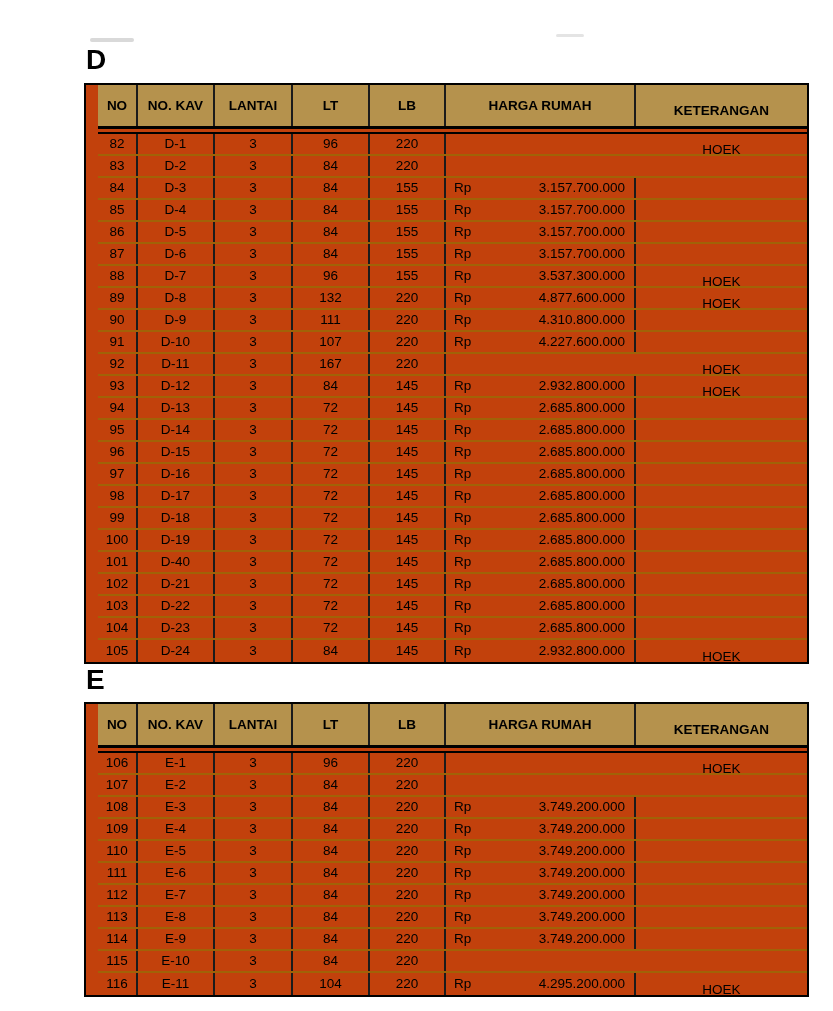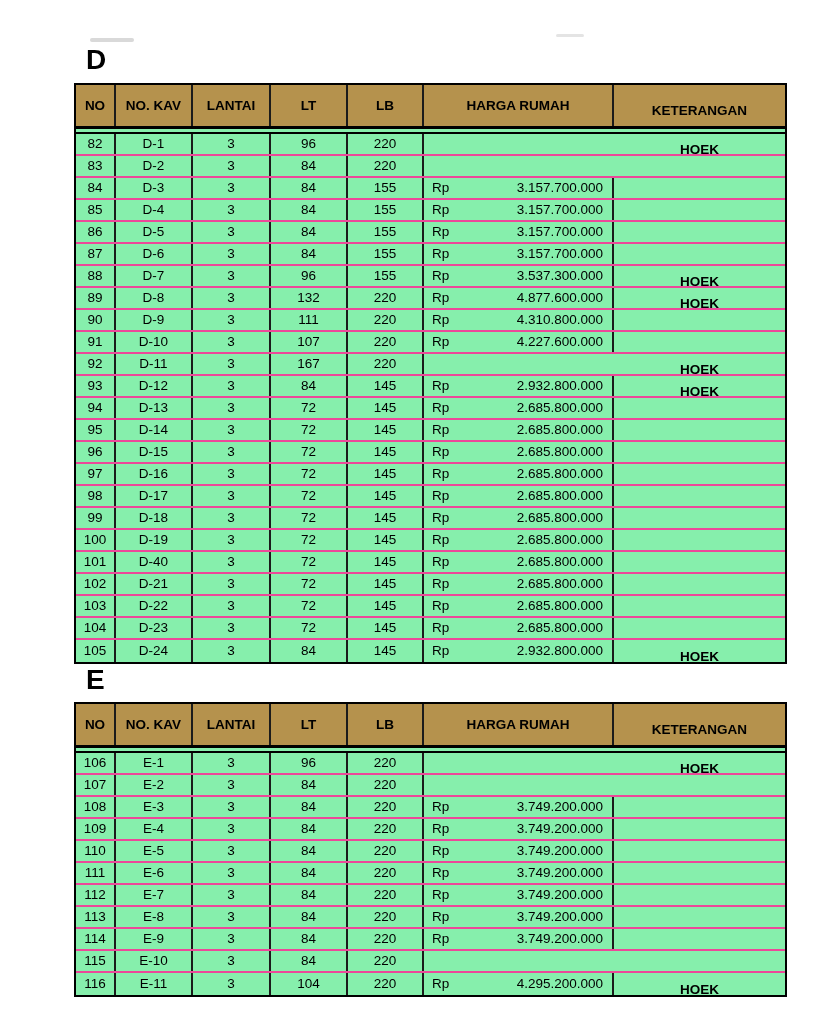--- a/index.html
+++ b/index.html
@@ -17,45 +17,46 @@
   #dot-artifact { position: absolute; left: 508px; top: 886px; width: 3px; height: 3px; background: #8a8a8a; border-radius: 50%; }
 
   .section-title {
     position: absolute; left: 86px;
     font-size: 28px; font-weight: 700; letter-spacing: .5px;
   }
   #title-d { top: 44px; }
   #title-e { top: 664px; }
 
   .tbl {
-    position: absolute; left: 74px;
+    position: absolute; left: 84px;
     width: 709px;
     border: 2px solid #000;
     box-sizing: content-box;
-    background: #86efac;
+    background: #c2410c;
+    padding-left: 12px;
   }
   #table-d { top: 83px; }
   #table-e { top: 702px; }
 
   .thead {
     display: flex;
     height: 41px;
     border-bottom: 3px solid #000;
     font-weight: 700;
   }
   .thead .cell { font-size: 13.5px; }
   .tbody {
     margin-top: 3px;
     border-top: 2px solid #000;
   }
   .row {
     display: flex;
     height: 22px;
     box-sizing: border-box;
-    border-bottom: 2px solid #ec4899;
+    border-bottom: 2px solid #a16207;
   }
   .row:last-child { border-bottom: none; }
 
   .cell {
     box-sizing: border-box;
     display: flex;
     align-items: center;
     justify-content: center;
     border-right: 2px solid #1b1b1b;
     font-size: 13.5px;
@@ -68,21 +69,21 @@
   .c1 { flex: 0 0 77px; }
   .c2 { flex: 0 0 78px; }
   .c3 { flex: 0 0 77px; }
   .c4 { flex: 0 0 76px; }
   .c5 { flex: 0 0 190px; }
   .c6 { flex: 0 0 171px; margin-top: 11px; }
 
   .price { justify-content: space-between; padding: 0 9px 0 8px; }
   .price .amount { text-align: right; margin-left: 12px; }
   .sold-cell { font-weight: 700; margin-top: 44px; }
-  .ket { font-weight: 700; }
+  .ket { font-weight: 400; }
 </style>
 </head>
 <body>
 
 <div class="smudge" id="smudge-1"></div>
 <div class="smudge" id="smudge-2"></div>
 <div id="dot-artifact"></div>
 
 <div class="section-title" id="title-d">D</div>
 <div class="tbl" id="table-d">

